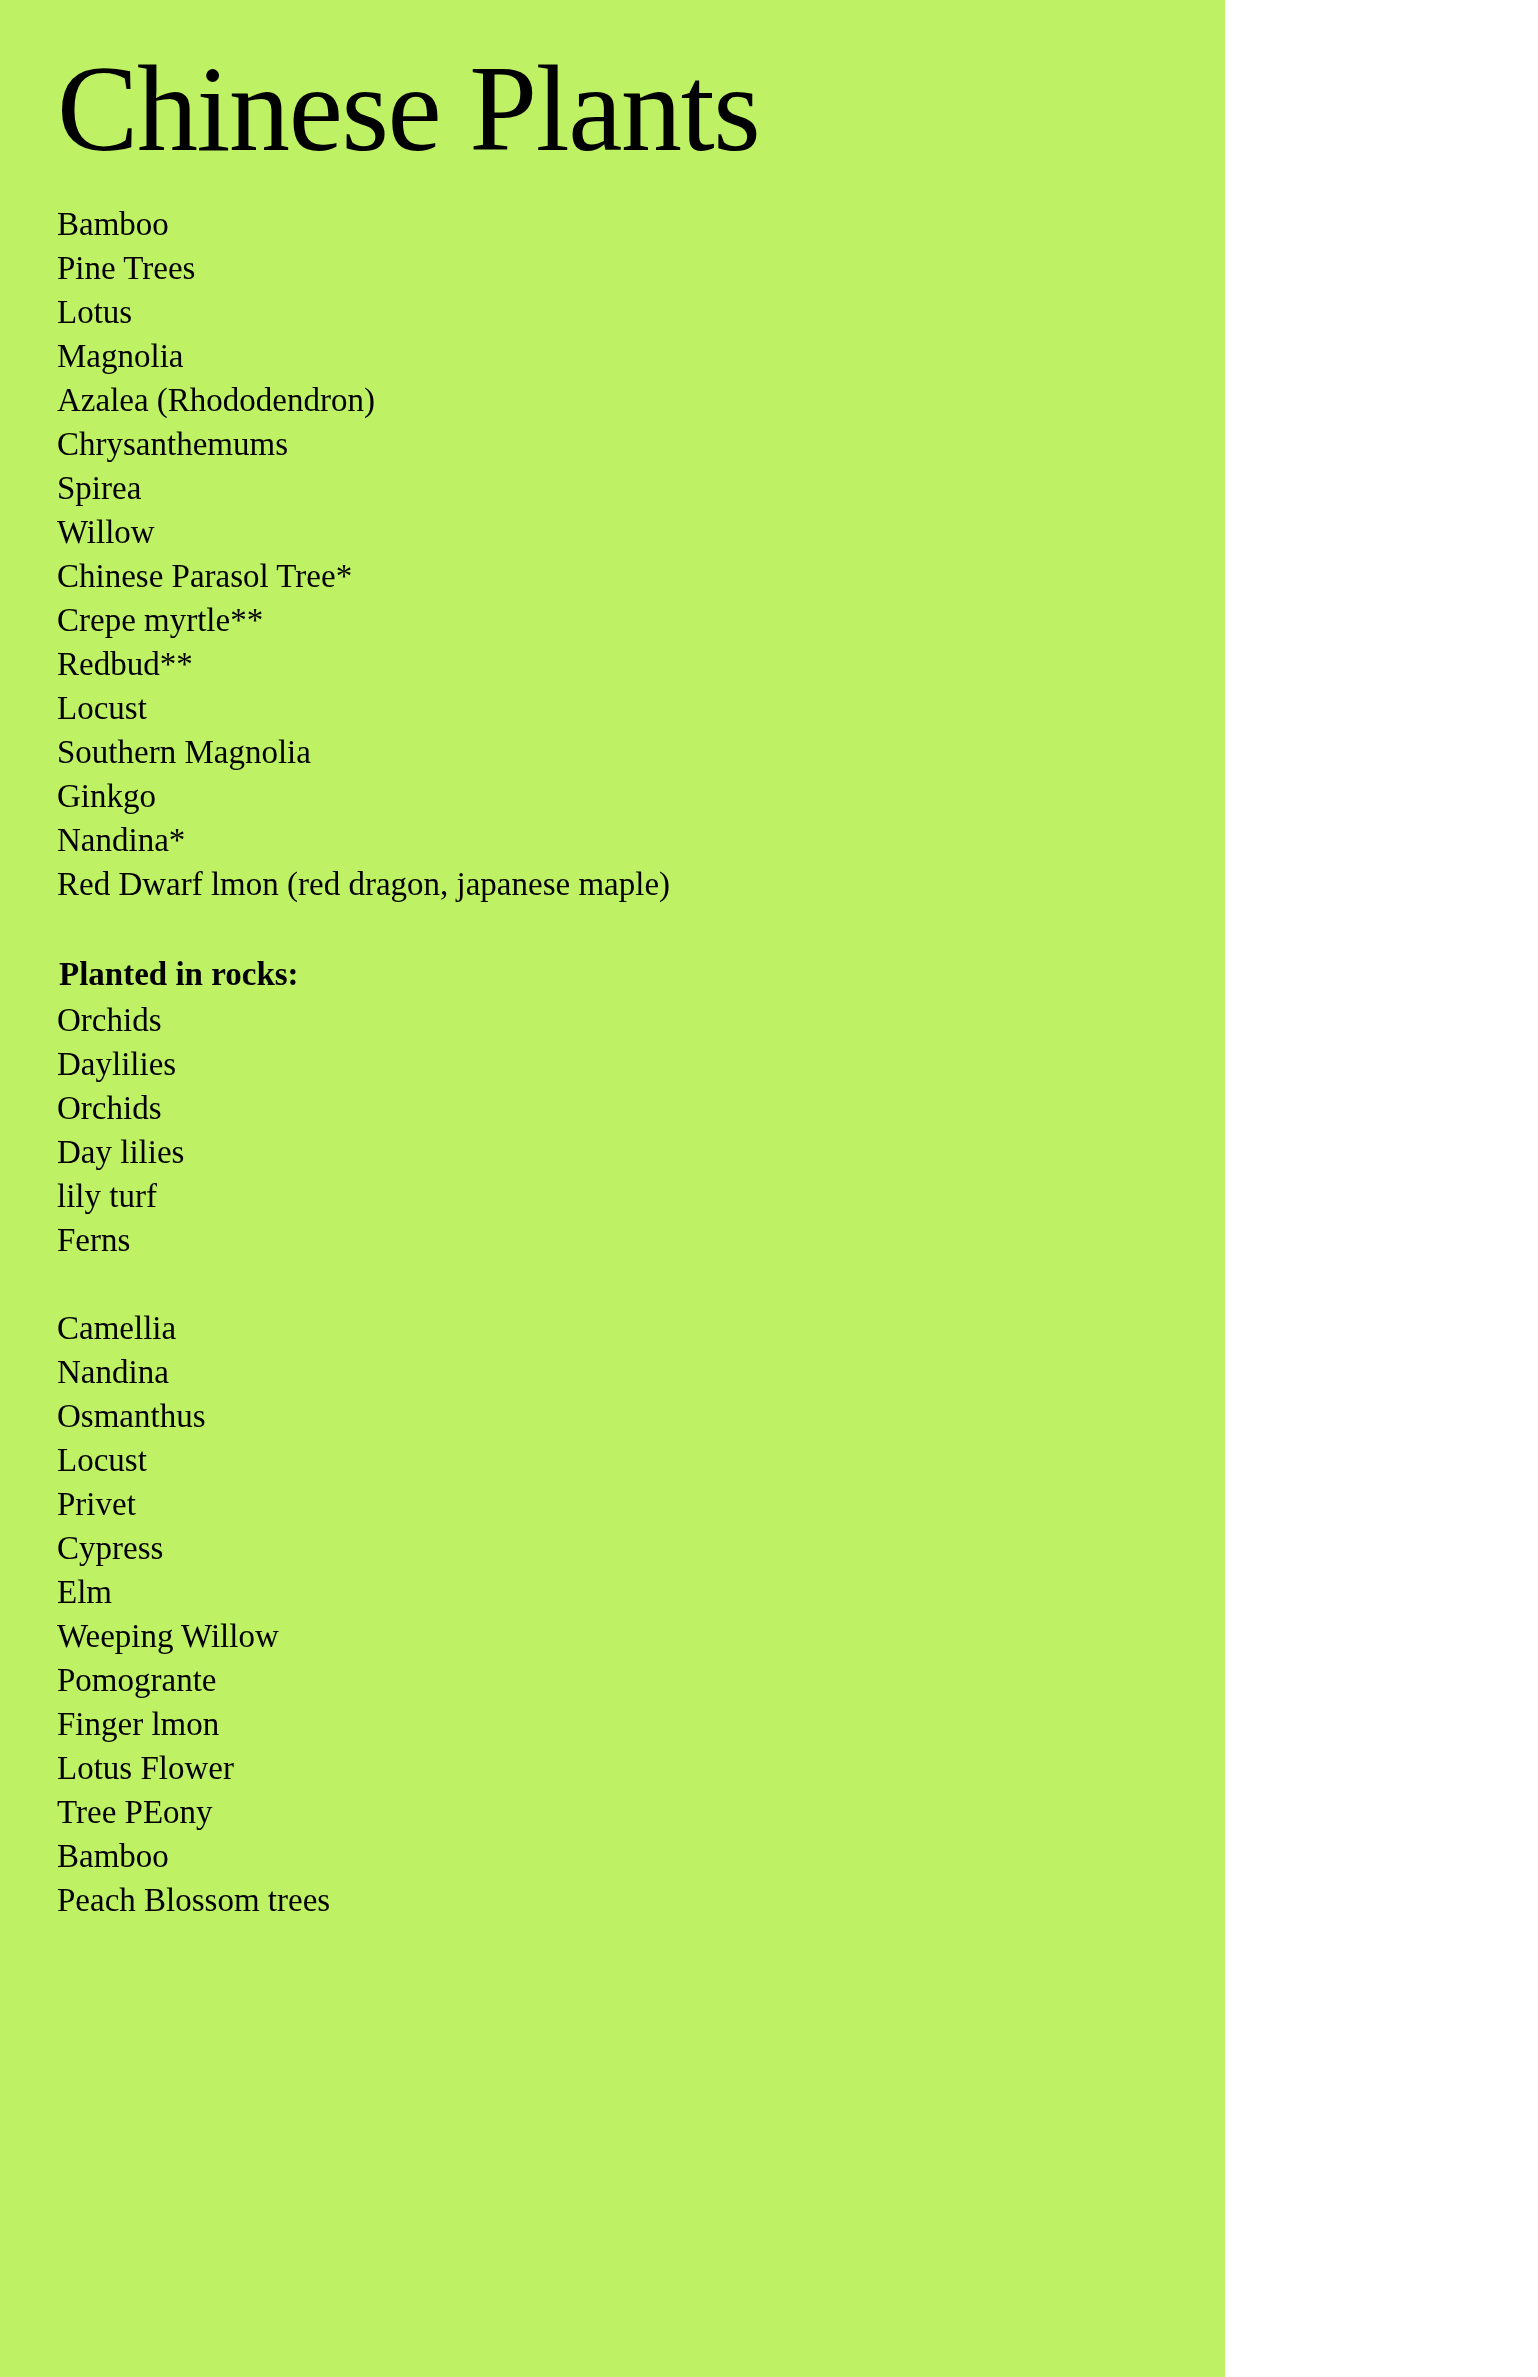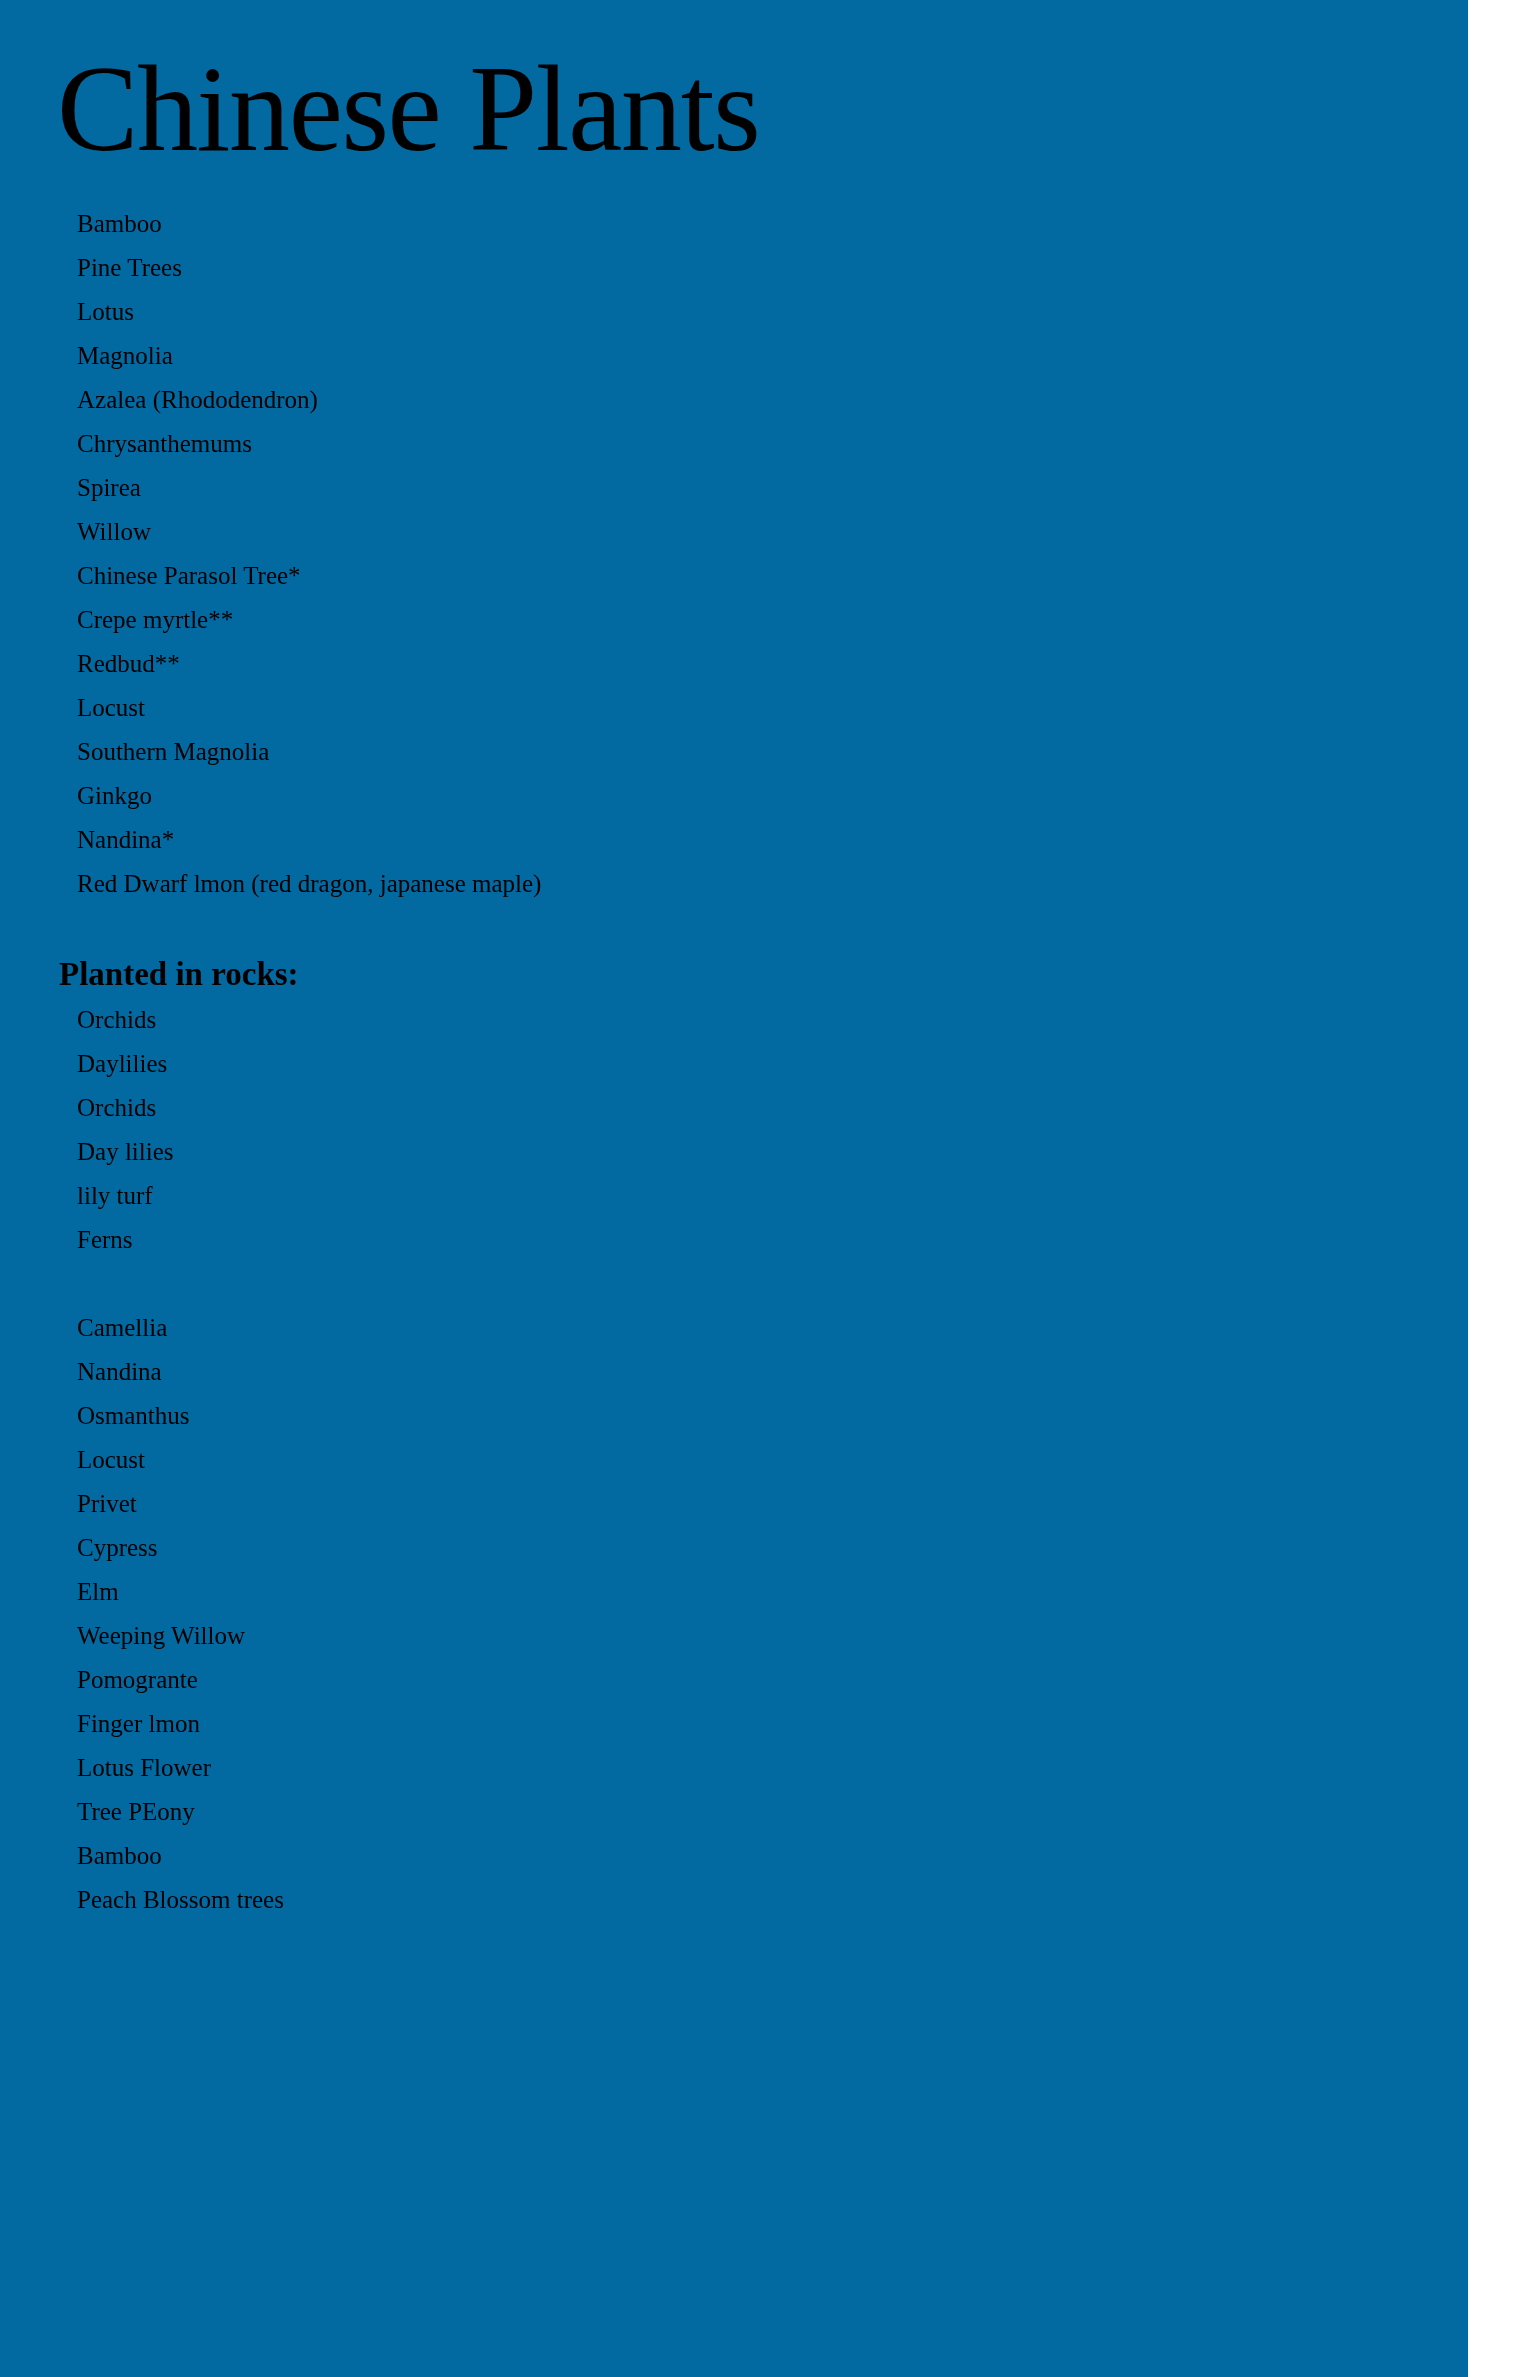--- a/index.html
+++ b/index.html
@@ -2,23 +2,23 @@
 <html style="font-size:11.2px"><head>
 <meta charset="utf-8">
 <style>
   html, body {
     margin: 0;
     padding: 0;
     background: #ffffff;
   }
   .page {
     position: relative;
-    width: 1468px;
+    width: 1225px;
     height: 2377px;
-    background: #0369a1;
+    background: #bef264;
     overflow: hidden;
     font-family: "Liberation Serif", serif;
     color: #000000;
   }
   .content {
     position: absolute;
     left: 57px;
     top: 0;
     right: 42px;
   }
@@ -31,25 +31,24 @@
     color: #000000;
     white-space: nowrap;
   }
   .block {
     margin: 0;
   }
   .first-block {
     margin-top: 19.6px;
   }
   .line {
-    font-size: 25px;
+    font-size: 33px;
     line-height: 44px;
     white-space: pre;
     color: #000000;
-    margin-left: 20px;
   }
   .gap {
     height: 44px;
   }
   h2.section-heading {
     margin: 2px;
     font-size: 33px;
     line-height: 44px;
     font-weight: bold;
     color: #000000;

